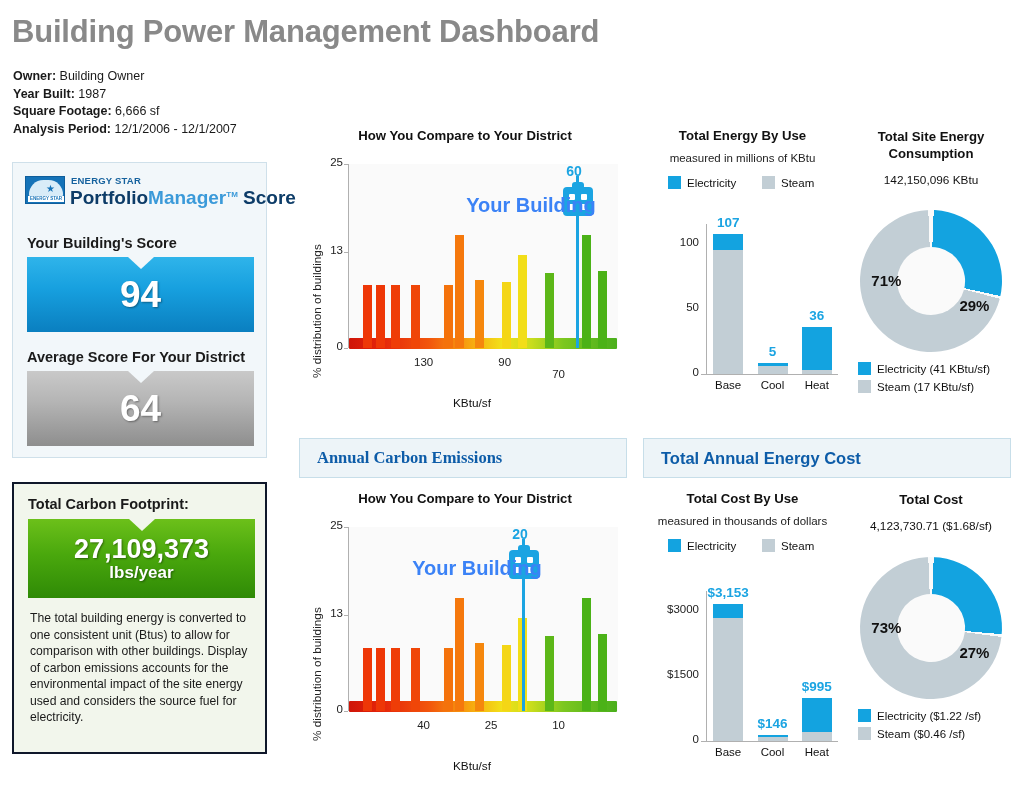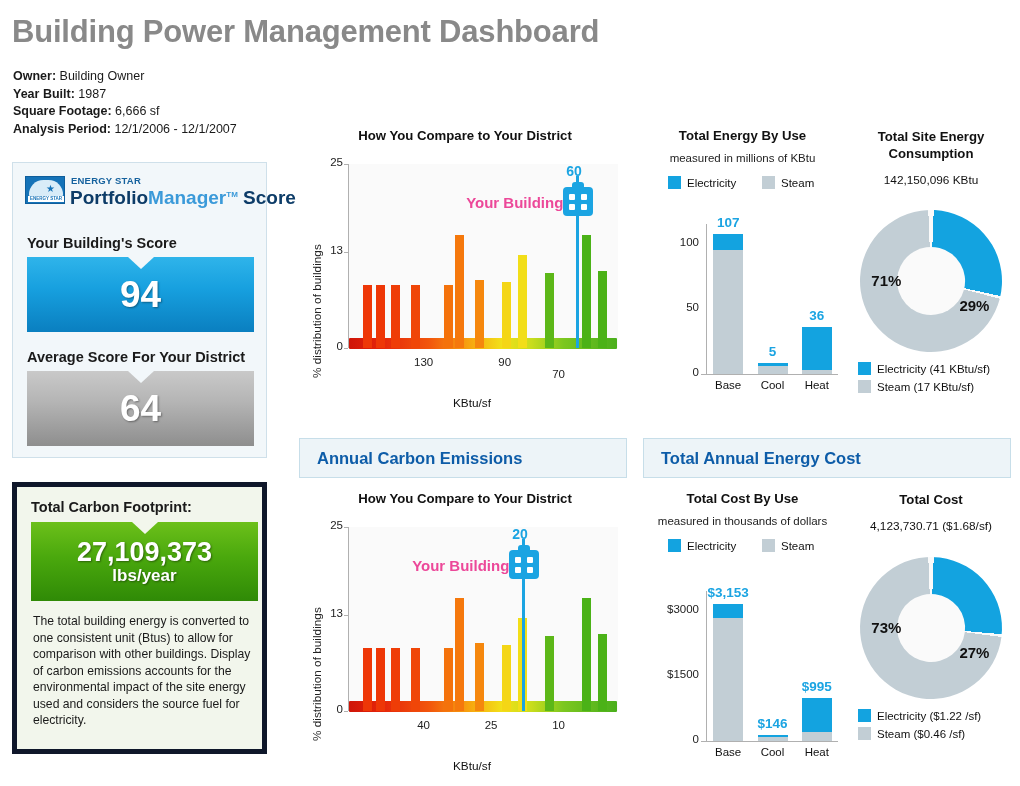--- a/index.html
+++ b/index.html
@@ -61,21 +61,21 @@
   .score-box.blue  { background: linear-gradient(to bottom,#2fb4ea 0%,#17a0df 42%,#0a7fc0 100%); }
   .score-box.gray  { background: linear-gradient(to bottom,#c9c9c9 0%,#b4b4b4 42%,#8e8e8e 100%); }
   .score-box .notch {
     position:absolute; left:50%; top:0; margin-left:-13px;
     width:0;height:0;border-left:13px solid transparent;border-right:13px solid transparent;
     border-top:12px solid #f2f7fa;
   }
 
   .panel-carbon {
     position: absolute; left: 12px; top: 482px; width: 255px; height: 272px;
-    background: #f2f6ec; border: 5px solid #0f172a;
+    background: #f2f6ec; border: 2px solid #0f172a;
   }
   .carbon-title { position:absolute; left:14px; top:12px; font-size:14.5px; font-weight:bold; color:#1a1a1a; }
   .carbon-box {
     position:absolute; left:14px; top:35px; width:227px; height:79px;
     background: linear-gradient(to bottom,#6cc01a 0%,#4aa80d 45%,#2f8a06 100%);
     display:flex; flex-direction:column; align-items:center; justify-content:center;
     color:#fff; text-shadow: 1px 1px 2px rgba(0,0,0,0.4);
   }
   .carbon-box .notch {
     position:absolute; left:50%; top:0; margin-left:-13px;
@@ -125,21 +125,21 @@
   .bldg-icon .body {
     position:absolute; left:0; top:5px; width:30px; height:29px;
     background:#1ba4e2; border-radius:4px;
   }
   .bldg-icon .cap {
     position:absolute; left:9px; top:0px; width:12px; height:8px;
     background:#1ba4e2; border-radius:3px 3px 0 0;
   }
   .bldg-icon .w { position:absolute; width:6px; height:6px; background:#fff; border-radius:1px; }
   .bldg-val { position:absolute; font-size:14px; font-weight:bold; color:#1ba4e2; white-space:nowrap;text-align:center;}
-  .bldg-text { position:absolute; font-size:15px; font-weight:bold; color:#ec4899; white-space:nowrap;}
+  .bldg-text { position:absolute; font-size:20px; font-weight:bold; color:#3b82f6; white-space:nowrap;}
 
   
   .legend-row { position:absolute; display:flex; align-items:center; font-size:11.5px; color:#111; }
   .sw { width:13px; height:13px; margin-right:6px; display:inline-block; }
   .sw.elec { background:#13a3e0; }
   .sw.steam { background:#c2ced5; }
 
   
   .sbar-axis { position:absolute; background:#b0b0b0; }
   .sbar { position:absolute; bottom:0; }
@@ -213,21 +213,21 @@
     <div class="carbon-title">Total Carbon Footprint:</div>
     <div class="carbon-box">
       <div class="notch"></div>
       <div class="carbon-num">27,109,373</div>
       <div class="carbon-unit">lbs/year</div>
     </div>
     <div class="carbon-desc">The total building energy is converted to one consistent unit (Btus) to allow for comparison with other buildings. Display of carbon emissions accounts for the environmental impact of the site energy used and considers the source fuel for electricity.</div>
   </div>
 
 
-  <div class="section-bar" style="left:299px; top:438px; width:328px; height:40px;">
+  <div class="section-bar" style="left:299px; top:438px; width:328px; height:40px;font-family:Liberation Serif, serif;">
     <span>Annual Carbon Emissions</span>
   </div>
 
   <div class="section-bar" style="left:643px; top:438px; width:368px; height:40px;">
     <span>Total Annual Energy Cost</span>
   </div>
 
   <div class="chart" style="left:300px; top:128px; width:330px; height:275px;">
     <div class="chart-title" style="width:330px;">How You Compare to Your District</div>
     <div class="ylab-rot" style="left:10px; top:250px;">% distribution of buildings</div>

